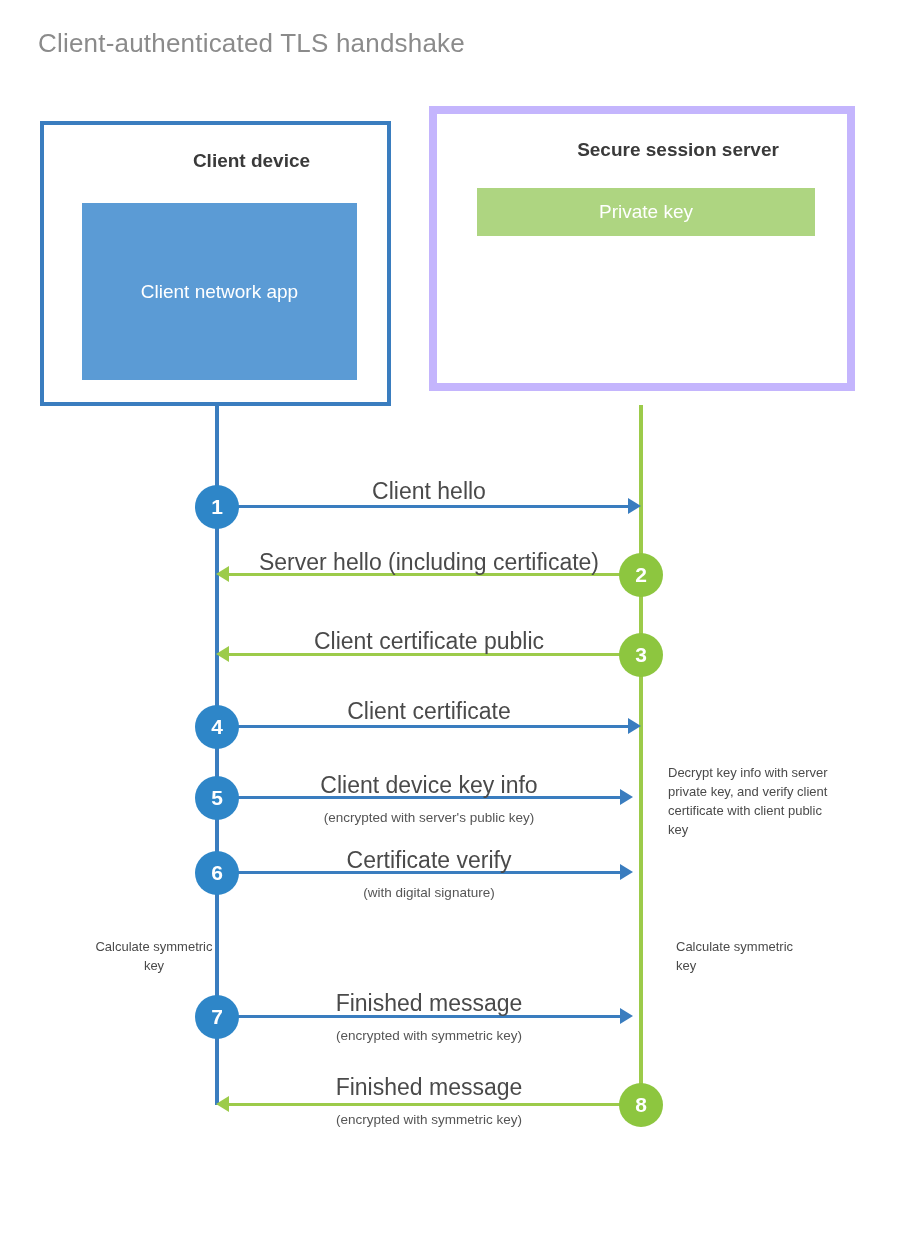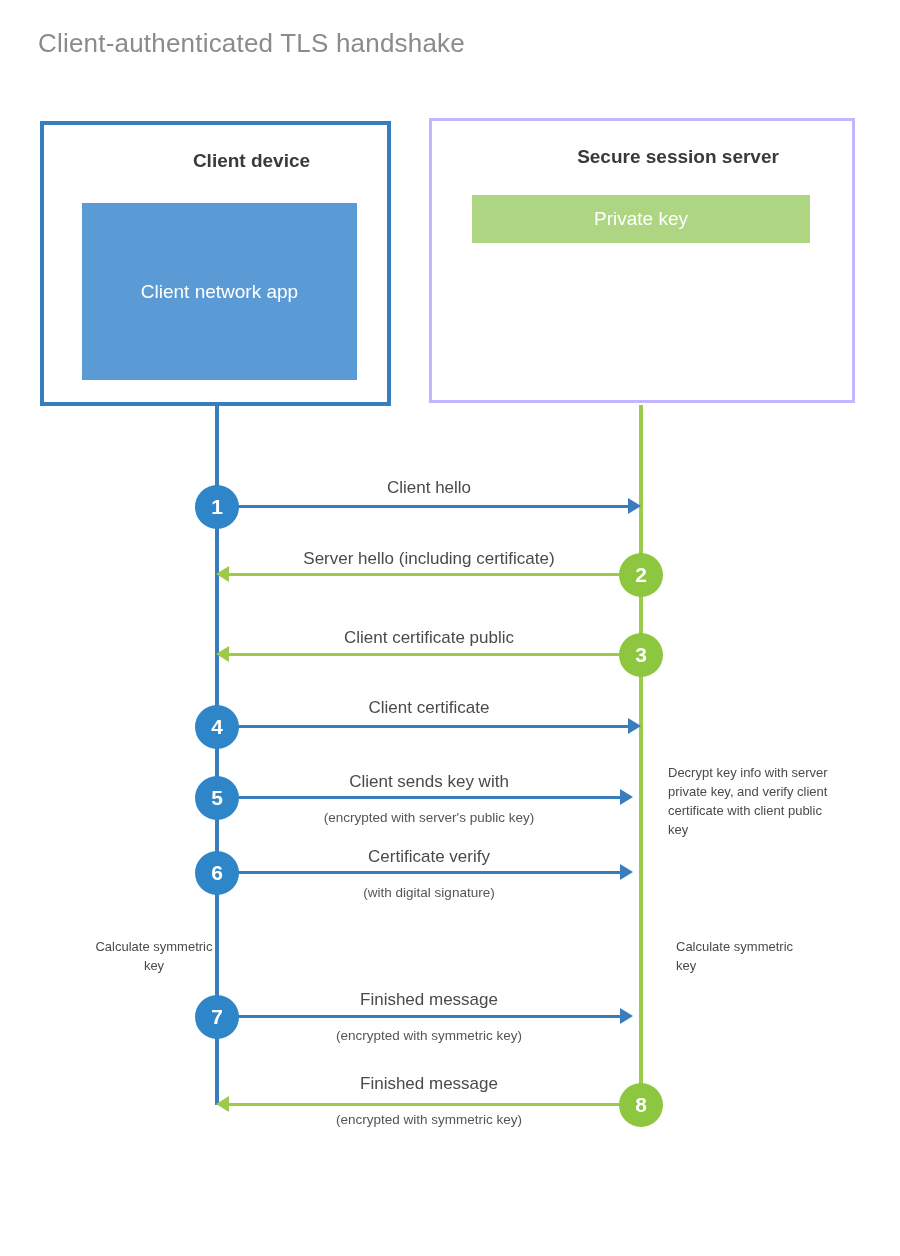--- a/index.html
+++ b/index.html
@@ -39,24 +39,24 @@
   }
   .party-box.client {
     left: 40px;
     top: 121px;
     width: 351px;
     height: 285px;
     border: 4px solid #3a7dbf;
   }
   .party-box.server {
     left: 429px;
-    top: 118px;
+    top: 106px;
     width: 426px;
     height: 285px;
-    border: 3px solid #c4b5fd;
+    border: 8px solid #c4b5fd;
   }
   .party-title {
     position: absolute;
     left: 0;
     top: 25px;
     width: 100%;
     text-align: center;
     font-size: 19px;
     font-weight: bold;
     color: #3a3a3a;
@@ -152,21 +152,21 @@
     font-size: 21px;
     font-weight: bold;
   }
   .step-circle.blue  { background: #2e86c8; }
   .step-circle.green { background: #8dc63f; }
 
   
   .msg-label {
     position: absolute;
     text-align: center;
-    font-size: 17px;
+    font-size: 23px;
     color: #4a4a4a;
     white-space: nowrap;
     transform: translateX(-50%);
   }
   .msg-sublabel {
     position: absolute;
     text-align: center;
     font-size: 13.5px;
     color: #555555;
     white-space: nowrap;
@@ -236,21 +236,21 @@
   <div class="step-circle blue" style="left:195px; top:705px;">
     <span>4</span>
   </div>
   <div class="msg-label" style="left:429px; top:698px;">Client certificate</div>
 
   <div class="msg-line to-right" style="left:217px; top:796px; width:404px;"></div>
   <div class="arrow-head right" style="left:620px; top:789px;"></div>
   <div class="step-circle blue" style="left:195px; top:776px;">
     <span>5</span>
   </div>
-  <div class="msg-label" style="left:429px; top:772px;">Client sends key with</div>
+  <div class="msg-label" style="left:429px; top:772px;">Client device key info</div>
   <div class="msg-sublabel" style="left:429px; top:810px;">(encrypted with server's public key)</div>
 
   <div class="msg-line to-right" style="left:217px; top:871px; width:404px;"></div>
   <div class="arrow-head right" style="left:620px; top:864px;"></div>
   <div class="step-circle blue" style="left:195px; top:851px;">
     <span>6</span>
   </div>
   <div class="msg-label" style="left:429px; top:847px;">Certificate verify</div>
   <div class="msg-sublabel" style="left:429px; top:885px;">(with digital signature)</div>
 

